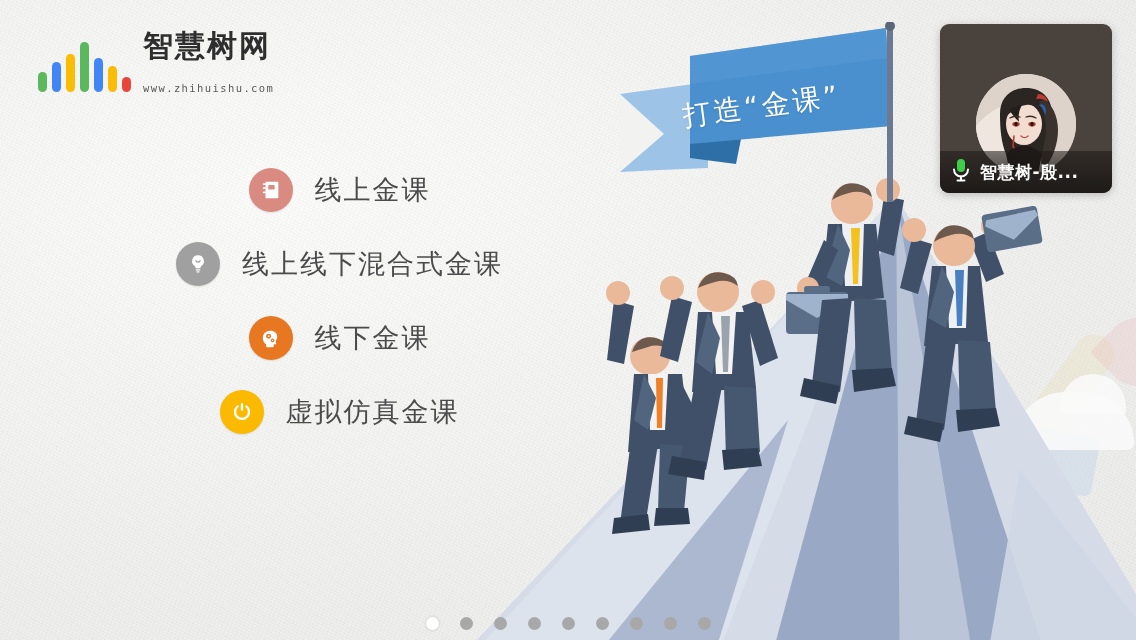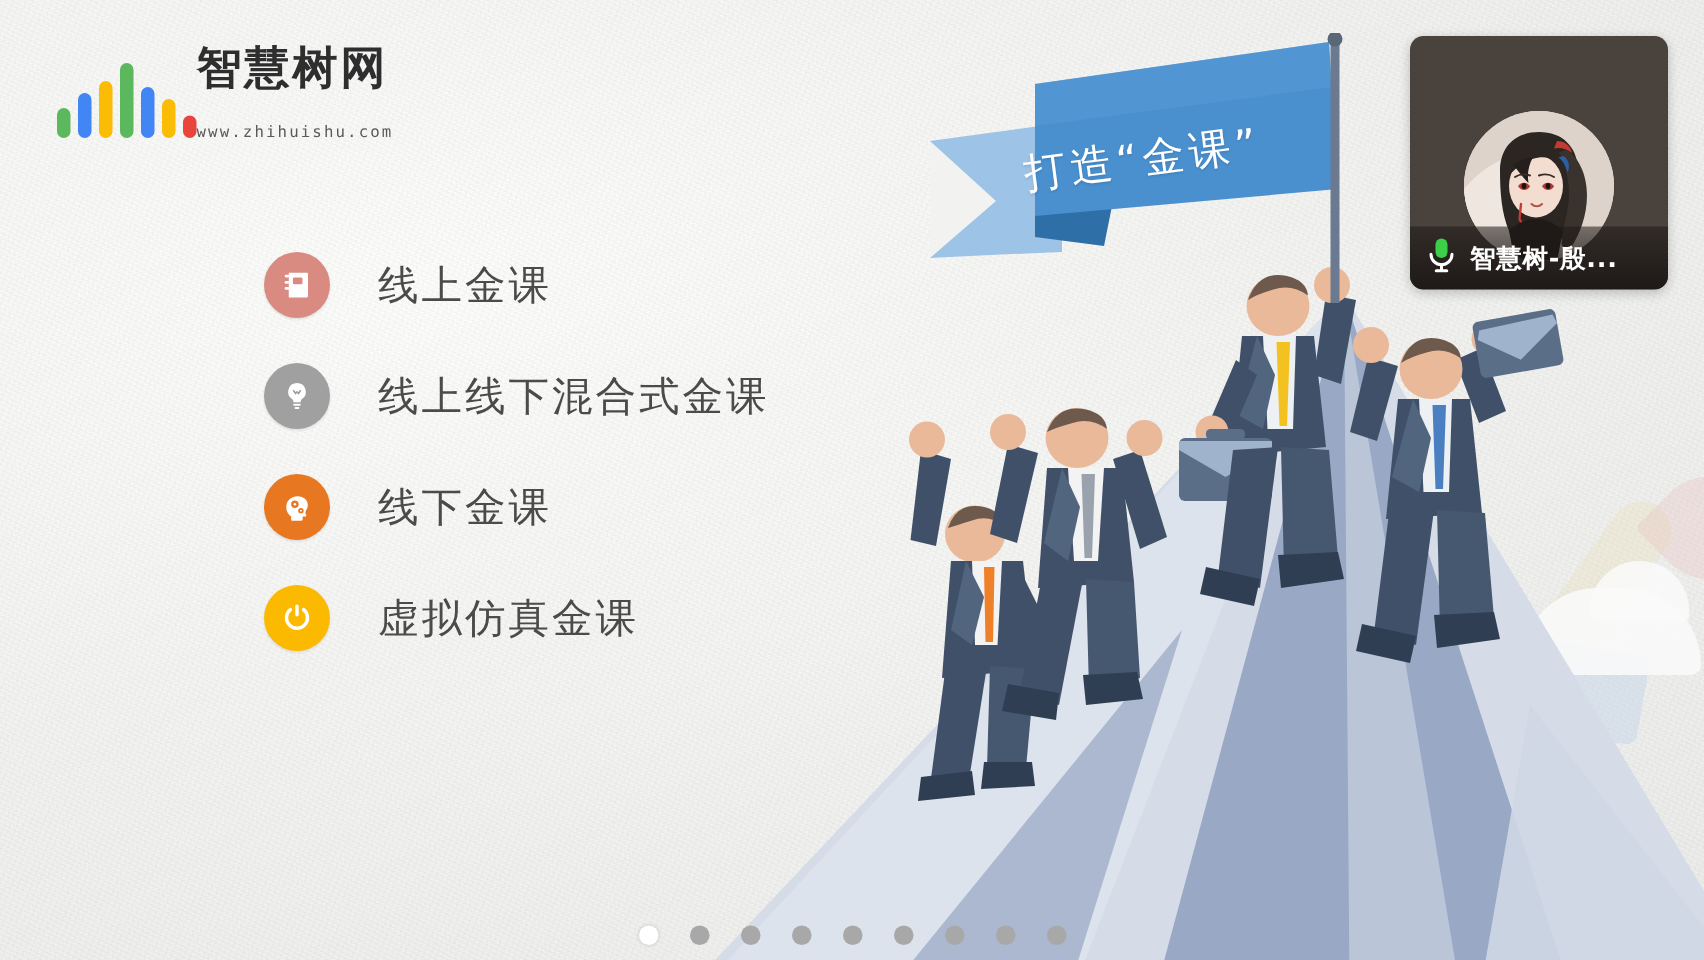--- a/index.html
+++ b/index.html
@@ -77,20 +77,21 @@
     transform: rotate(10deg);
     opacity: .45;
   }
 
   
   .logo {
     position: absolute;
     left: 38px; top: 30px;
     display: flex;
     align-items: flex-end;
+    gap: 12px;
   }
   .logo-bars {
     display: flex;
     align-items: flex-end;
     gap: 5px;
     height: 50px;
     padding-bottom: 2px;
   }
   .logo-bars i { display:block; width: 9px; border-radius: 4.5px; }
   .logo-text-wrap { display:flex; flex-direction:column; }
@@ -118,22 +119,23 @@
     position: absolute;
     left: 176px; top: 168px;
     display: flex;
     flex-direction: column;
     gap: 30px;
     z-index: 6;
   }
   .bullet-row {
     display: flex;
     align-items: center;
-    gap: 32px;
+    gap: 22px;
     height: 44px;
+    justify-content: center;
   }
   .bullet-icon {
     width: 44px; height: 44px;
     border-radius: 50%;
     display: flex; align-items: center; justify-content: center;
     flex: 0 0 auto;
     box-shadow: 0 1px 2px rgba(0,0,0,.10);
   }
   .bullet-icon svg { display:block; }
   .bullet-label {

